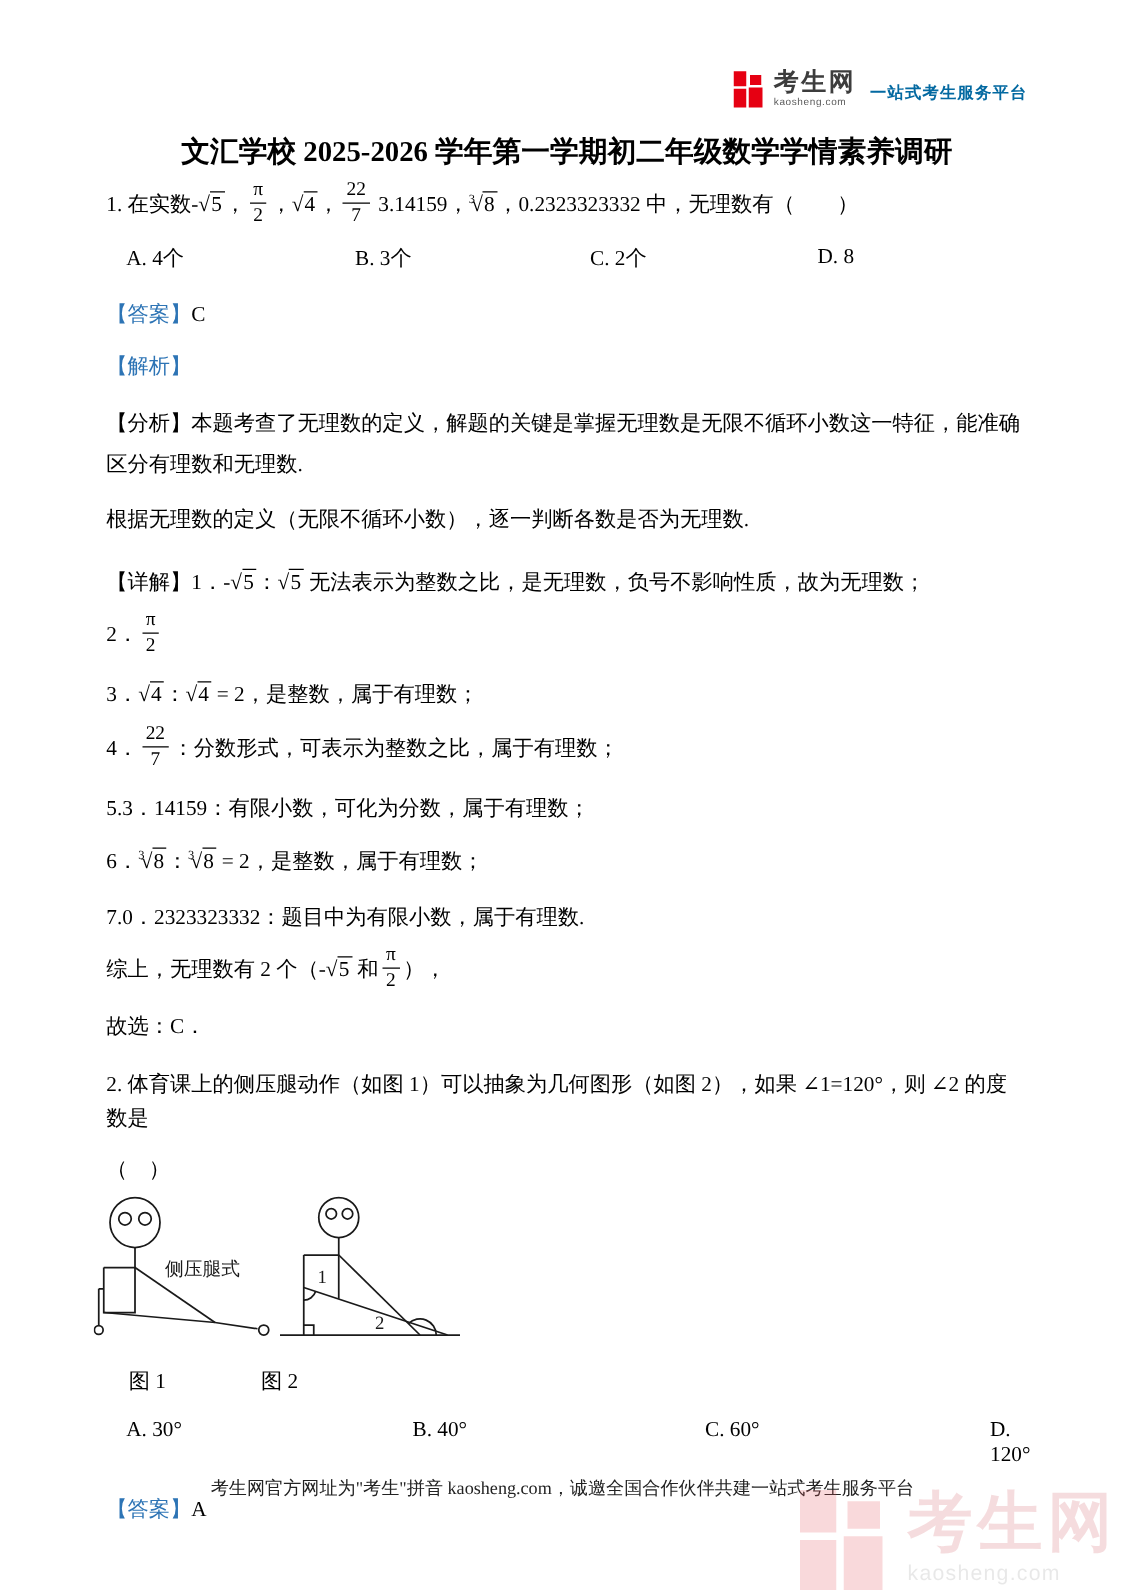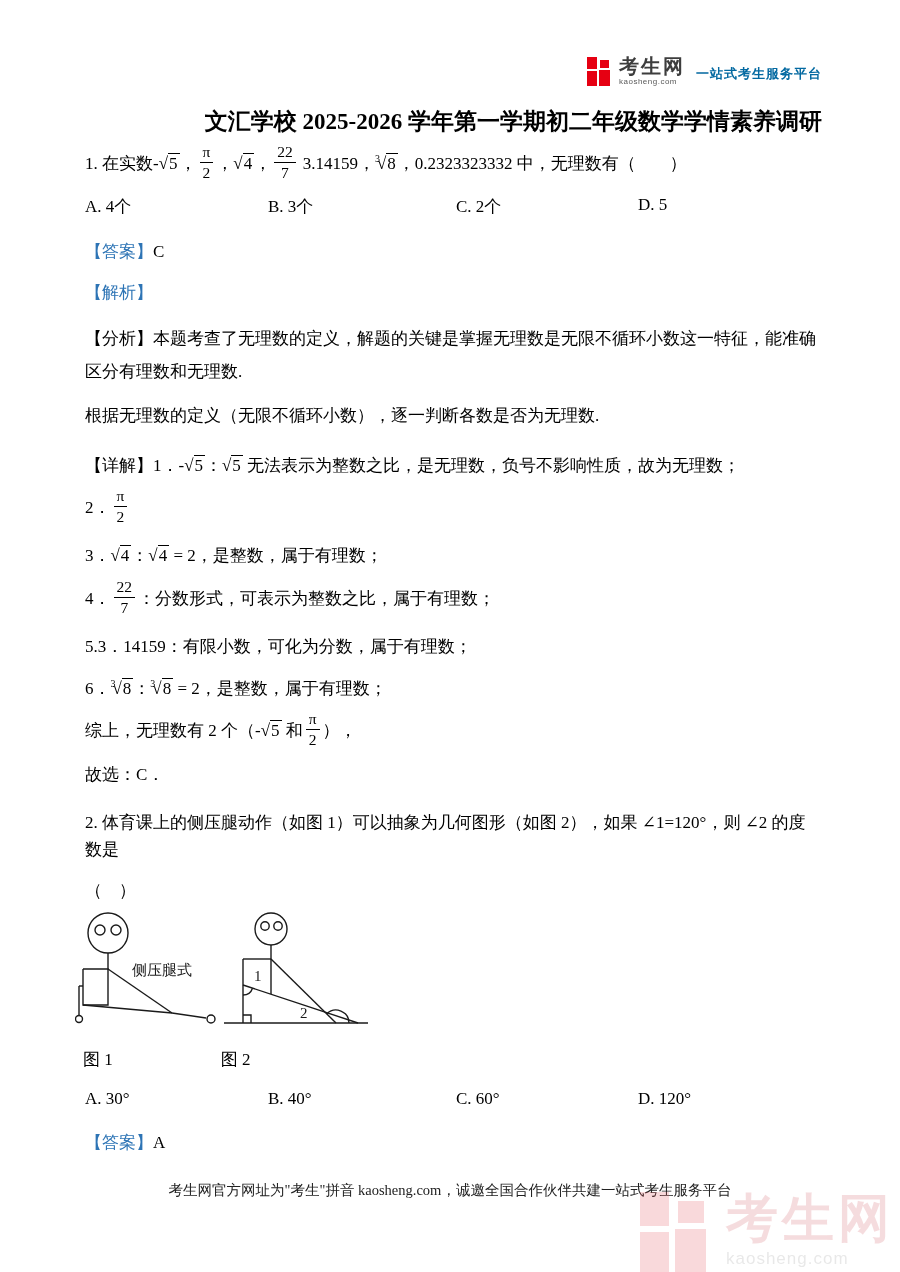--- a/index.html
+++ b/index.html
@@ -19,44 +19,44 @@
   .logo-mark.small i.b2{left:0;top:14px;width:10px;height:15px;}
   .logo-mark.small i.b3{left:13px;top:3px;width:9px;height:8px;}
   .logo-mark.small i.b4{left:12px;top:13px;width:11px;height:16px;}
   .logo-text{display:flex;flex-direction:column;line-height:1;font-family:"Liberation Sans","DejaVu Sans",sans-serif;}
   .logo-name{font-size:20px;font-weight:bold;color:#3d3d3d;letter-spacing:2px;}
   .logo-domain{font-size:8px;color:#5a5a5a;margin-top:2px;letter-spacing:.5px;}
   .logo-tagline{font-size:13px;font-weight:bold;color:#0369a1;padding-bottom:3px;margin-left:4px;letter-spacing:1px;}
 
   
   .content{position:absolute;left:85px;right:78px;top:106px;}
-  .title{font-size:23px;font-weight:bold;text-align:right;margin:0;}
+  .title{font-size:23px;font-weight:bold;text-align:center;margin:0;}
   .section-heading{font-size:18px;font-weight:bold;margin:17px 0 0 0;}
   .line{margin-top:14px;line-height:1.6;}
   .blue{color:#2d74b5;}
   .tall{margin-top:10px;}
   .q1line{margin-top:8px;}
-  .opts{display:grid;grid-template-columns:183px 188px 182px auto;margin-top:10px;}
-  .opts.q2{margin-top:18px;}
+  .opts{display:grid;grid-template-columns:183px 188px 182px auto;margin-top:10px;margin-left:16px;}
+  .opts.q2{margin-top:18px;gap:46px;}
   .ans{margin-top:20px;}
   .analysis-p{margin-top:16px;line-height:1.95;}
 
   
   .frac{display:inline-block;vertical-align:middle;text-align:center;font-size:15.5px;line-height:1.12;margin:0 3px;transform:translateY(-3px);}
   .frac .num{display:block;border-bottom:1.2px solid #000;padding:1px 3px 2px 3px;}
   .frac .den{display:block;padding:1px 3px 0 3px;}
   .rad{white-space:nowrap;}
   .rad .vinc{border-top:1.3px solid #000;padding:0 2px 0 1px;}
   .rad .idx{font-size:10px;position:relative;top:-7px;margin-right:-3px;}
   .mspace{display:inline-block;width:4px;}
 
   
   .figure-wrap{margin-top:8px;margin-left:-10px;}
   .figure-wrap svg{display:block;}
-  .fig-caps{display:flex;margin:12px 0 0 8px;gap:108px;font-size:17px;}
+  .fig-caps{display:flex;margin:12px 0 0 28px;gap:76px;font-size:17px;}
 
   
   .footer{position:absolute;left:0;right:0;bottom:72px;text-align:center;font-size:14.5px;color:#222;}
   .watermark{position:absolute;right:6px;bottom:0px;display:flex;align-items:flex-start;gap:12px;opacity:.22;}
   .logo-mark.big{width:74px;height:80px;}
   .logo-mark.big i{background:#e8575e;}
   .logo-mark.big i.b1{left:0;top:0;width:29px;height:34px;}
   .logo-mark.big i.b2{left:0;top:40px;width:29px;height:40px;}
   .logo-mark.big i.b3{left:38px;top:9px;width:26px;height:22px;}
   .logo-mark.big i.b4{left:35px;top:37px;width:31px;height:43px;}
@@ -88,21 +88,21 @@
     <h1 class="title">文汇学校 2025-2026 学年第一学期初二年级数学学情素养调研</h1>
 
     <div class="line q1line">
       <span>1. 在实数</span><span class="rad"><span>-</span>√<span class="vinc">5</span></span><span>，</span><span class="frac"><span class="num">π</span><span class="den">2</span></span><span>，</span><span class="rad">√<span class="vinc">4</span></span><span>，</span><span class="frac"><span class="num">22</span><span class="den">7</span></span><span class="mspace"></span><span>3.14159，</span><span class="rad"><span class="idx">3</span>√<span class="vinc">8</span></span><span>，</span><span>0.2323323332 中，无理数有（　　）</span>
     </div>
 
     <div class="opts">
       <span>A. 4个</span>
       <span>B. 3个</span>
       <span>C. 2个</span>
-      <span>D. 5</span>
+      <span>D. 8</span>
     </div>
 
     <div class="line ans">
       <span class="blue">【答案】</span><span>C</span>
     </div>
 
     <div class="line">
       <span class="blue">【解析】</span>
     </div>
 
@@ -124,20 +124,21 @@
     <div class="line tall">
       <span>4．</span><span class="frac"><span class="num">22</span><span class="den">7</span></span><span>：分数形式，可表示为整数之比，属于有理数；</span>
     </div>
 
     <div class="line">5.3．14159：有限小数，可化为分数，属于有理数；</div>
 
     <div class="line">
       <span>6．</span><span class="rad"><span class="idx">3</span>√<span class="vinc">8</span></span><span>：</span><span class="rad"><span class="idx">3</span>√<span class="vinc">8</span></span><span> = 2</span><span>，是整数，属于有理数；</span>
     </div>
 
+    <div class="line" style="margin-top:18px;">7.0．2323323332：题目中为有限小数，属于有理数.</div>
 
     <div class="line tall">
       <span>综上，无理数有 2 个（</span><span class="rad"><span>-</span>√<span class="vinc">5</span></span><span> 和</span><span class="frac"><span class="num">π</span><span class="den">2</span></span><span>），</span>
     </div>
 
     <div class="line" style="margin-top:10px;">故选：C．</div>
 
     <div class="line" style="margin-top:20px;">2. 体育课上的侧压腿动作（如图 1）可以抽象为几何图形（如图 2），如果 ∠1=120°，则 ∠2 的度数是</div>
     <div class="line">（　）</div>
 

